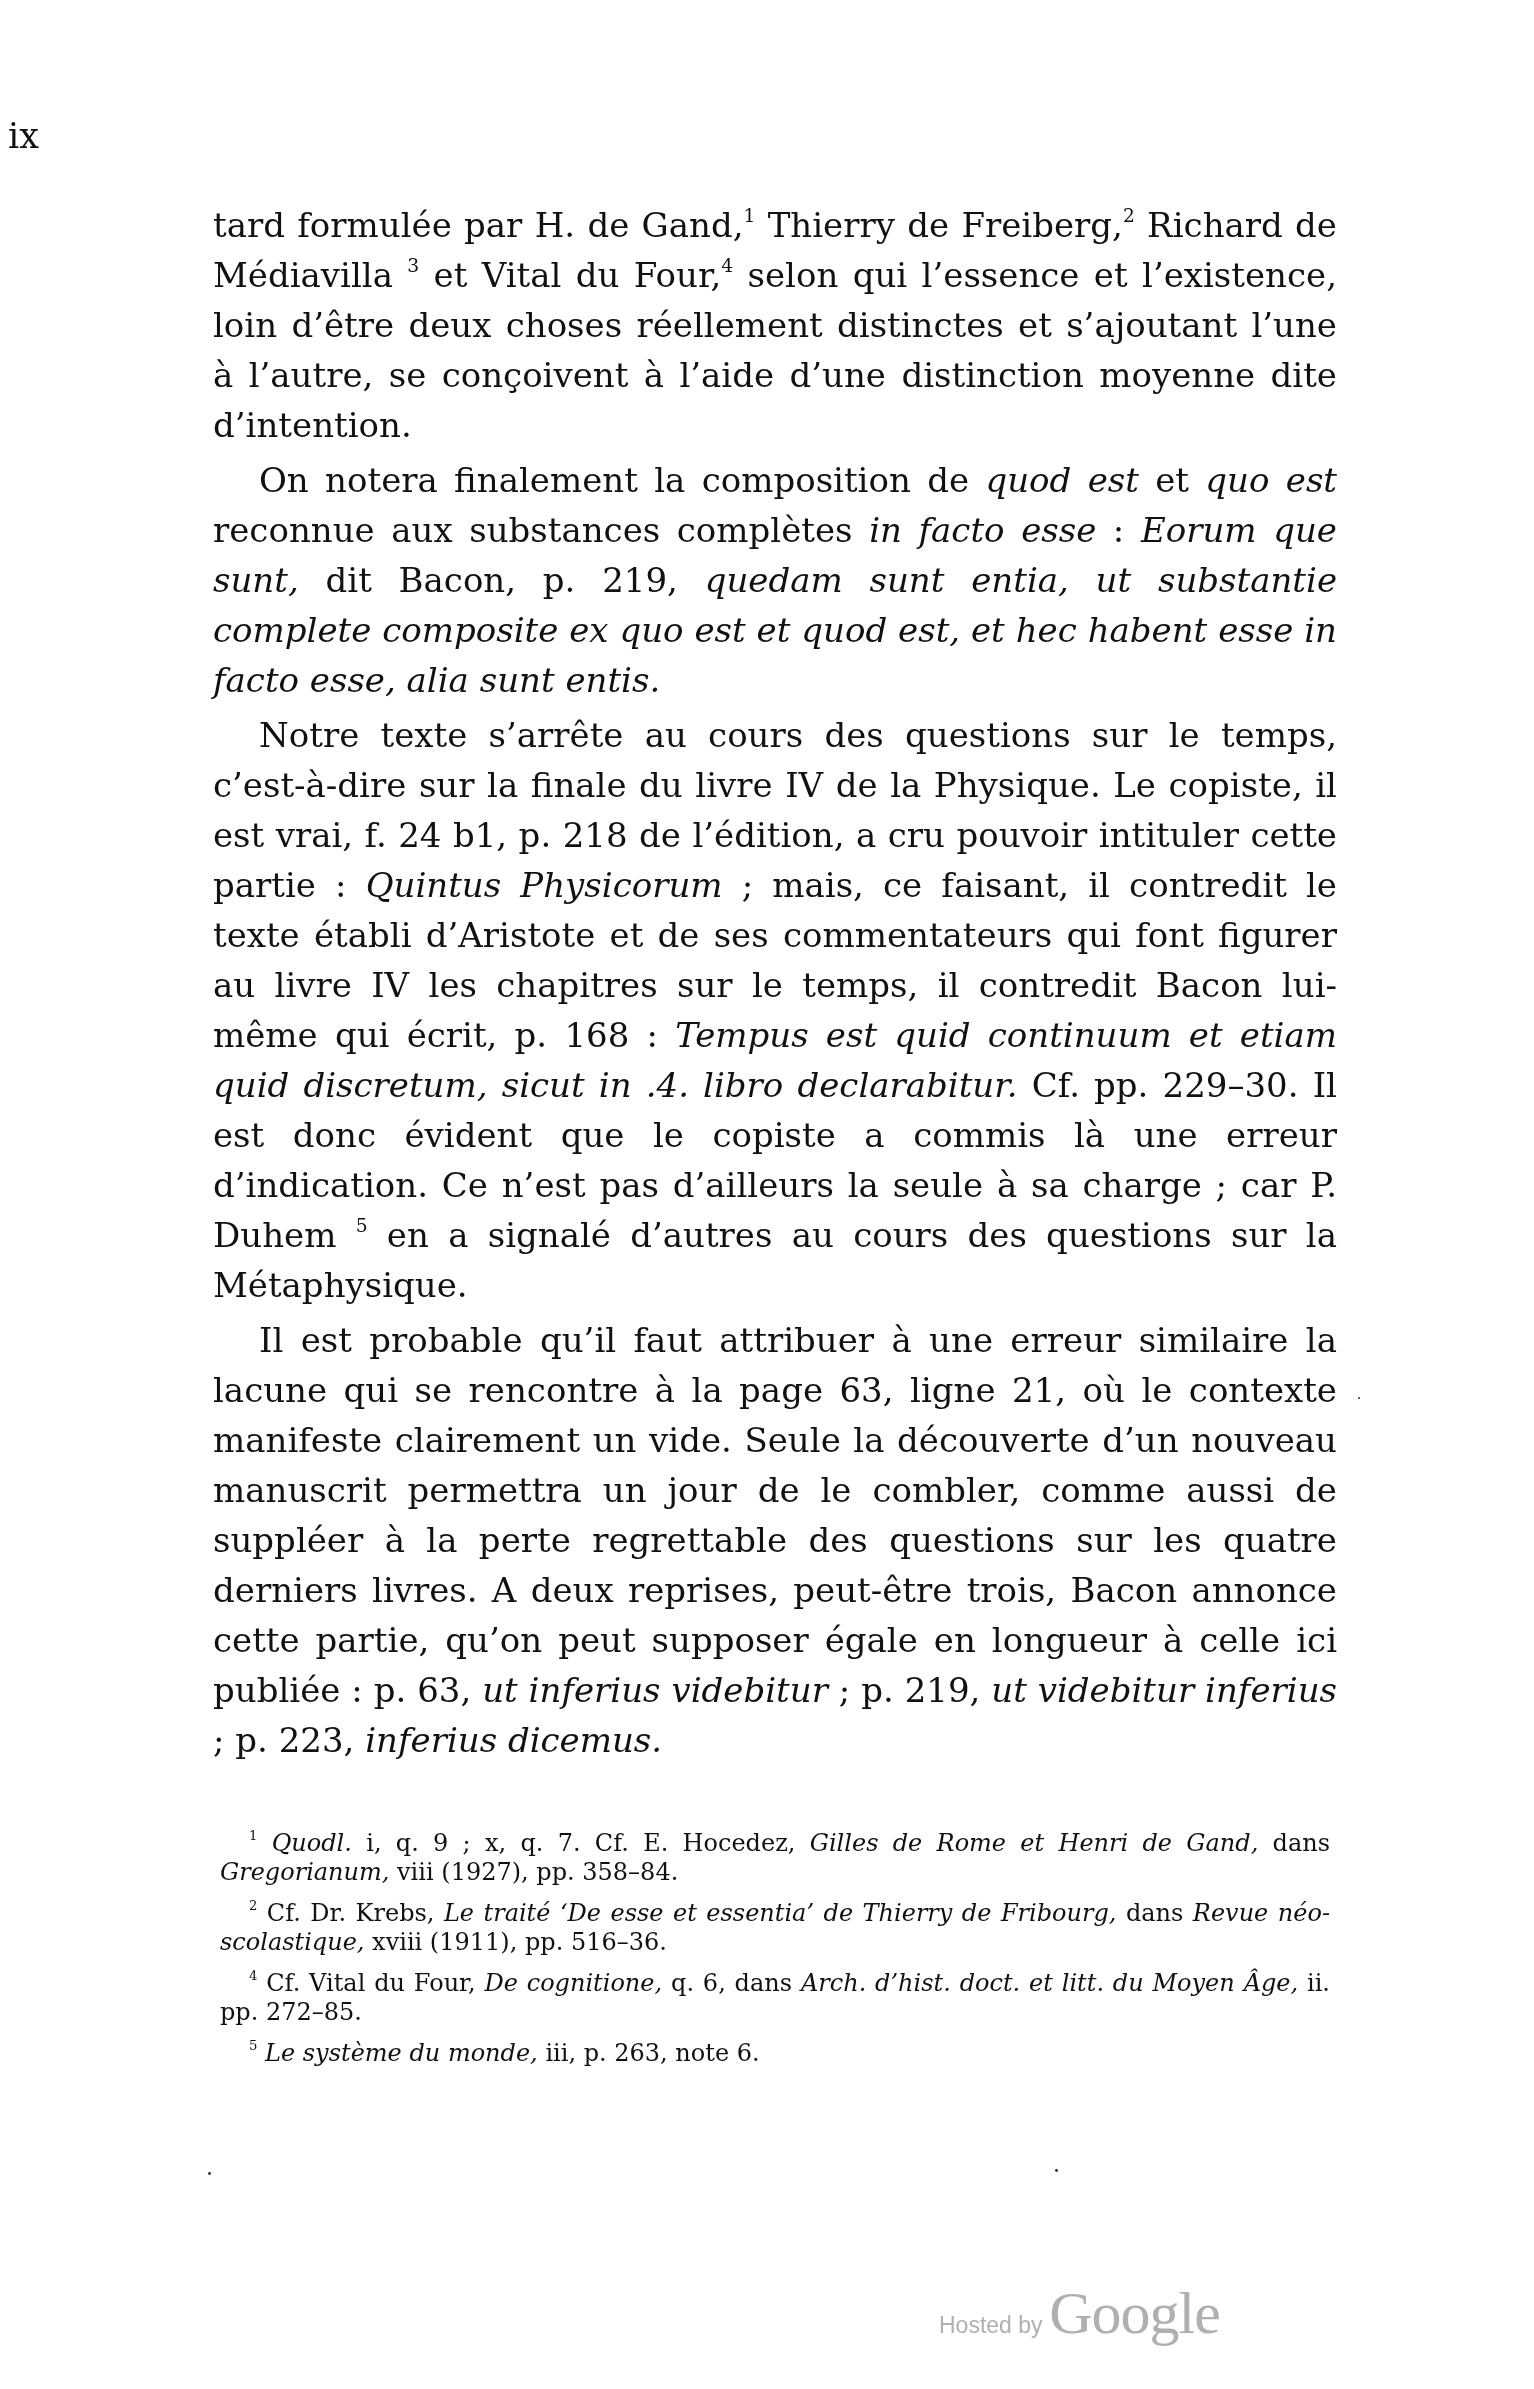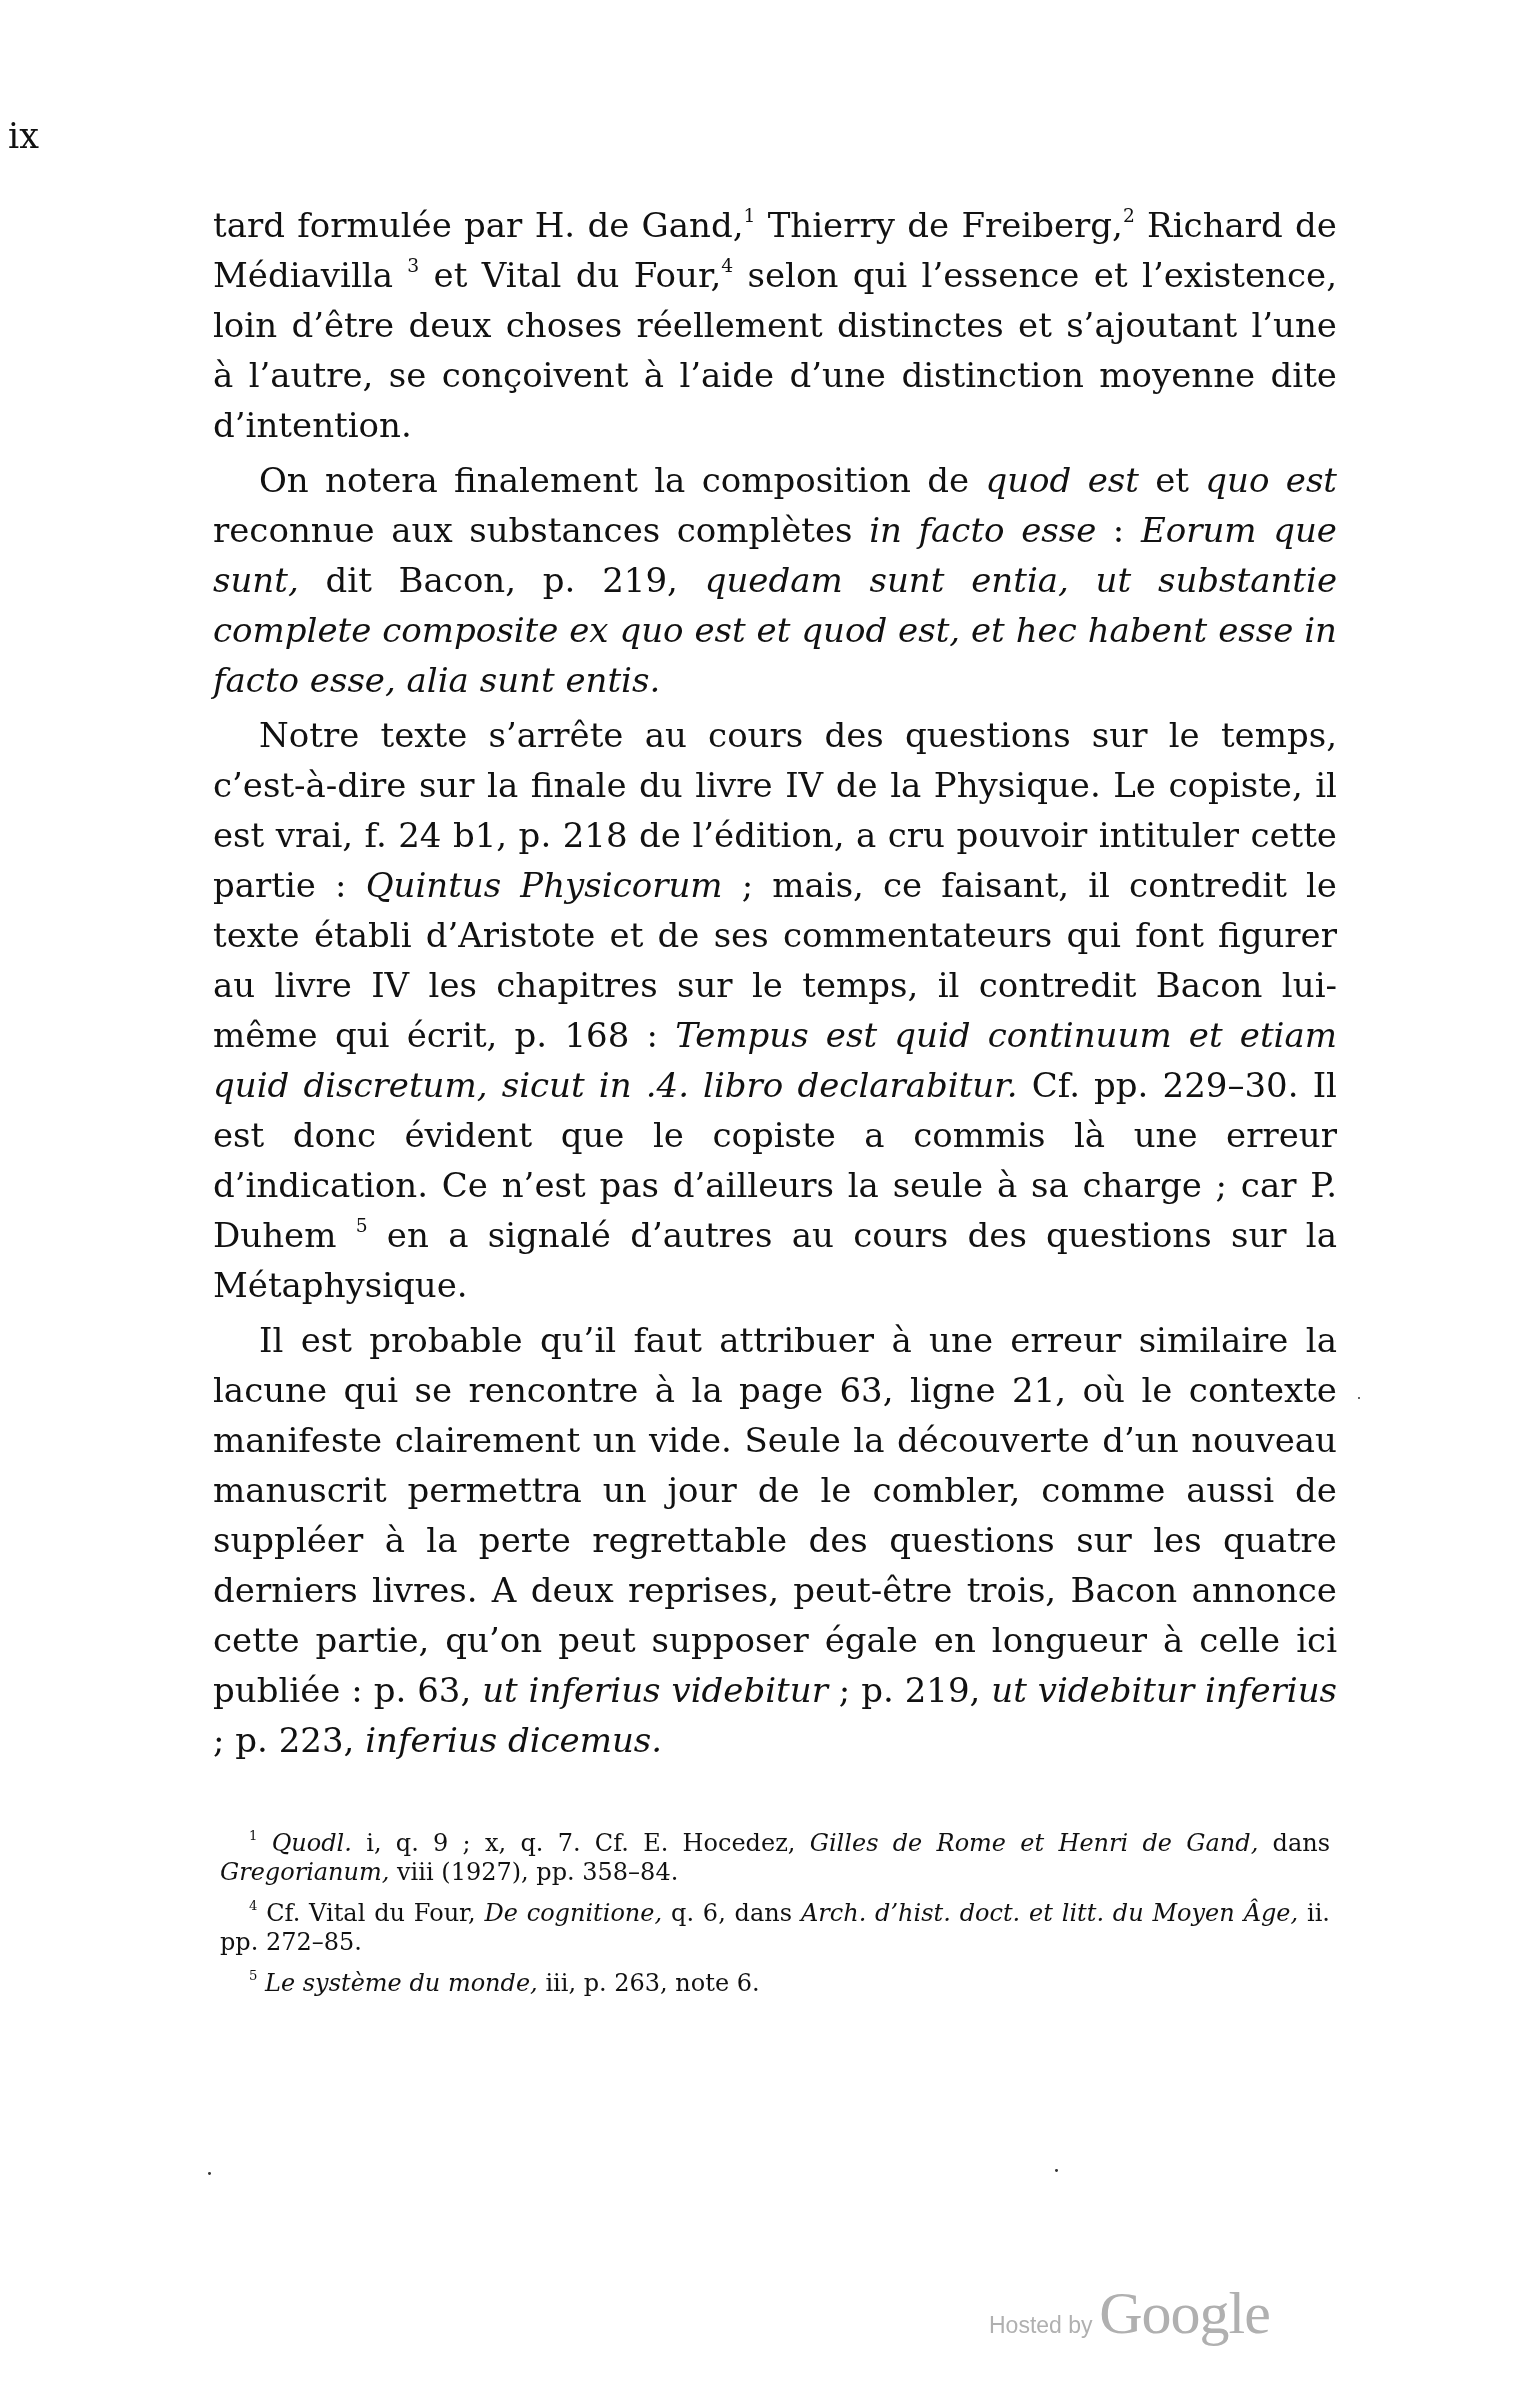--- a/index.html
+++ b/index.html
@@ -5,39 +5,40 @@
   html, body { margin:0; padding:0; background:#ffffff; }
   body { width:1534px; height:2389px; position:relative; overflow:hidden; color:#111; font-family:"DejaVu Serif", "Liberation Serif", serif; }
   .page-number { position:absolute; top:116px; left:8px; width:1534px; text-align:left; font-size:35px; }
   .body-text { position:absolute; top:195px; left:208px; width:1134px; font-size:34px; line-height:50px; text-align:justify; }
   .body-text p { margin:5px; text-indent:0; }
   .body-text p.indent { text-indent:46px; }
   .footnotes { position:absolute; top:1817px; left:208px; width:1134px; font-size:24px; line-height:29px; text-align:justify; }
   .footnotes p { margin:12px; text-indent:29px; }
   sup { font-size:0.55em; vertical-align:0.8em; line-height:0; }
   i { font-style:italic; }
-  .watermark { position:absolute; top:2279px; left:989px; color:#b0b0b0; display:flex; align-items:baseline; gap:6.7px; }
+  .watermark { position:absolute; top:2279px; left:939px; color:#b0b0b0; display:flex; align-items:baseline; gap:6.7px; }
   .watermark .hosted { font-family:"Liberation Sans", sans-serif; font-size:23px; }
   .watermark .brand { font-family:"Liberation Serif", serif; font-size:60px; letter-spacing:-1px; }
   .speck { position:absolute; width:2.9px; height:2.9px; background:#333; border-radius:50%; }
 </style>
 </head>
 <body>
 
 <div class="page-number">ix</div>
 
 <div class="body-text" id="body-text">
     <p><span>tard formulée par H. de Gand,</span><sup>1</sup><span> Thierry de Freiberg,</span><sup>2</sup><span> Richard de Médiavilla </span><sup>3</sup><span> et Vital du Four,</span><sup>4</sup><span> selon qui l’essence et l’existence, loin d’être deux choses réellement distinctes et s’ajoutant l’une à l’autre, se conçoivent à l’aide d’une distinction moyenne dite d’intention.</span></p>
     <p class="indent"><span>On notera finalement la composition de </span><i>quod est</i><span> et </span><i>quo est</i><span> reconnue aux substances complètes </span><i>in facto esse</i><span> : </span><i>Eorum que sunt,</i><span> dit Bacon, p. 219, </span><i>quedam sunt entia, ut substantie complete composite ex quo est et quod est, et hec habent esse in facto esse, alia sunt entis.</i></p>
     <p class="indent"><span>Notre texte s’arrête au cours des questions sur le temps, c’est-à-dire sur la finale du livre IV de la Physique. Le copiste, il est vrai, f. 24 b1, p. 218 de l’édition, a cru pouvoir intituler cette partie : </span><i>Quintus Physicorum</i><span> ; mais, ce faisant, il contredit le texte établi d’Aristote et de ses commentateurs qui font figurer au livre IV les chapitres sur le temps, il contredit Bacon lui-même qui écrit, p. 168 : </span><i>Tempus est quid continuum et etiam quid discretum, sicut in .4. libro declarabitur.</i><span> Cf. pp. 229–30. Il est donc évident que le copiste a commis là une erreur d’indication. Ce n’est pas d’ailleurs la seule à sa charge ; car P. Duhem </span><sup>5</sup><span> en a signalé d’autres au cours des questions sur la Métaphysique.</span></p>
     <p class="indent"><span>Il est probable qu’il faut attribuer à une erreur similaire la lacune qui se rencontre à la page 63, ligne 21, où le contexte manifeste clairement un vide. Seule la découverte d’un nouveau manuscrit permettra un jour de le combler, comme aussi de suppléer à la perte regrettable des questions sur les quatre derniers livres. A deux reprises, peut-être trois, Bacon annonce cette partie, qu’on peut supposer égale en longueur à celle ici publiée : p. 63, </span><i>ut inferius videbitur</i><span> ; p. 219, </span><i>ut videbitur inferius</i><span> ; p. 223, </span><i>inferius dicemus.</i></p>
   </div>
 
 <div class="footnotes" id="footnotes">
     <p><sup>1</sup><span> </span><i>Quodl.</i><span> i, q. 9 ; x, q. 7.  Cf. E. Hocedez, </span><i>Gilles de Rome et Henri de Gand,</i><span> dans </span><i>Gregorianum,</i><span> viii (1927), pp. 358–84.</span></p>
+    <p><sup>2</sup><span> Cf. Dr. Krebs, </span><i>Le traité ‘De esse et essentia’ de Thierry de Fribourg,</i><span> dans </span><i>Revue néo-scolastique,</i><span> xviii (1911), pp. 516–36.</span></p>
     <p><sup>4</sup><span> Cf. Vital du Four, </span><i>De cognitione,</i><span> q. 6, dans </span><i>Arch. d’hist. doct. et litt. du Moyen Âge,</i><span> ii. pp. 272–85.</span></p>
     <p><sup>5</sup><span> </span><i>Le système du monde,</i><span> iii, p. 263, note 6.</span></p>
   </div>
 
 <div class="watermark">
   <span class="hosted">Hosted by</span>
   <span class="brand">Google</span>
 </div>
 
 <div class="speck" style="left:208px; top:2172px;"></div>

